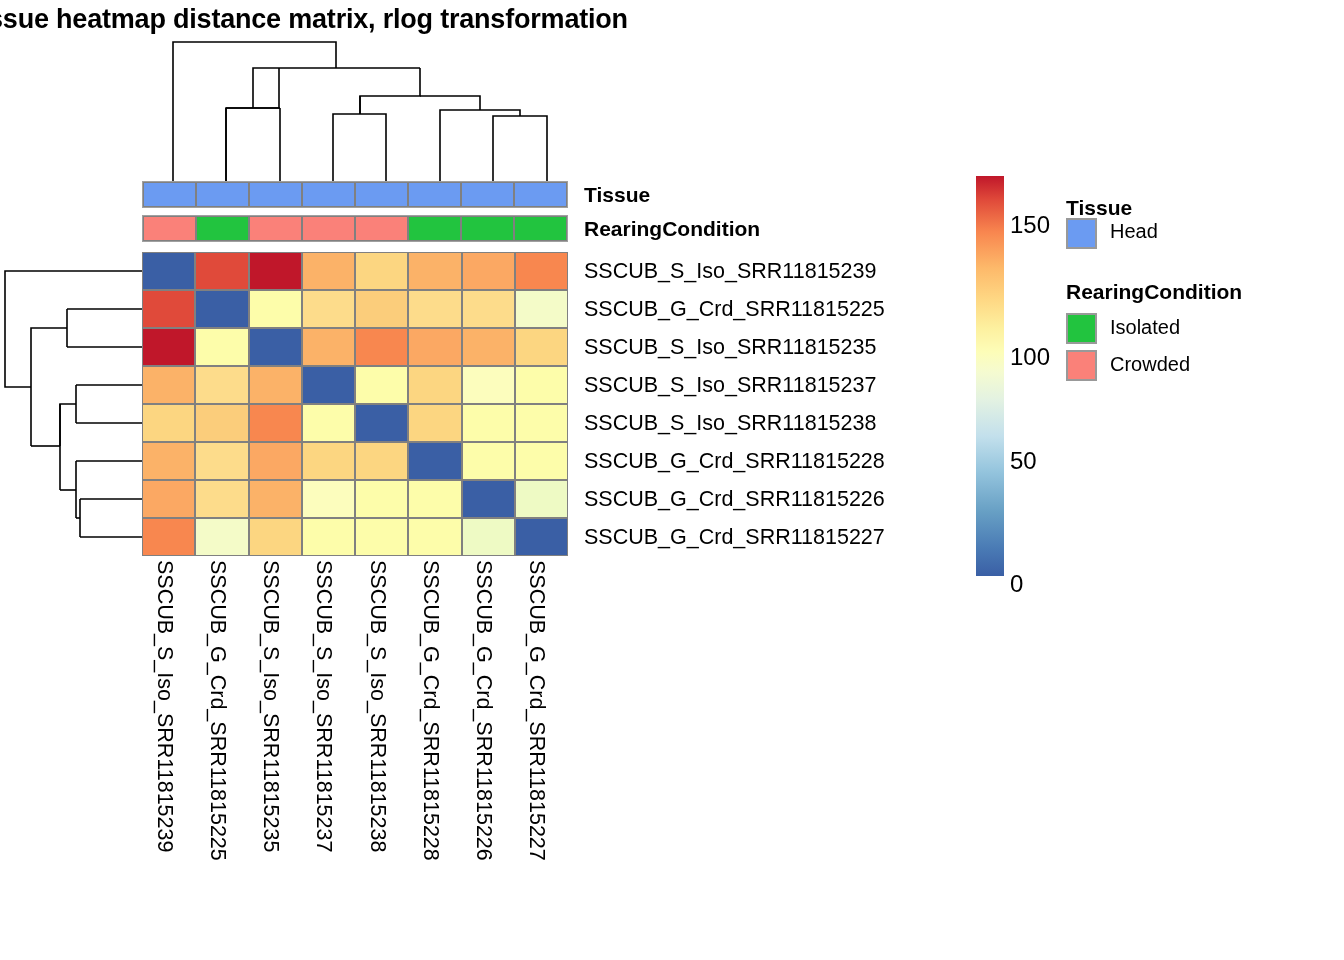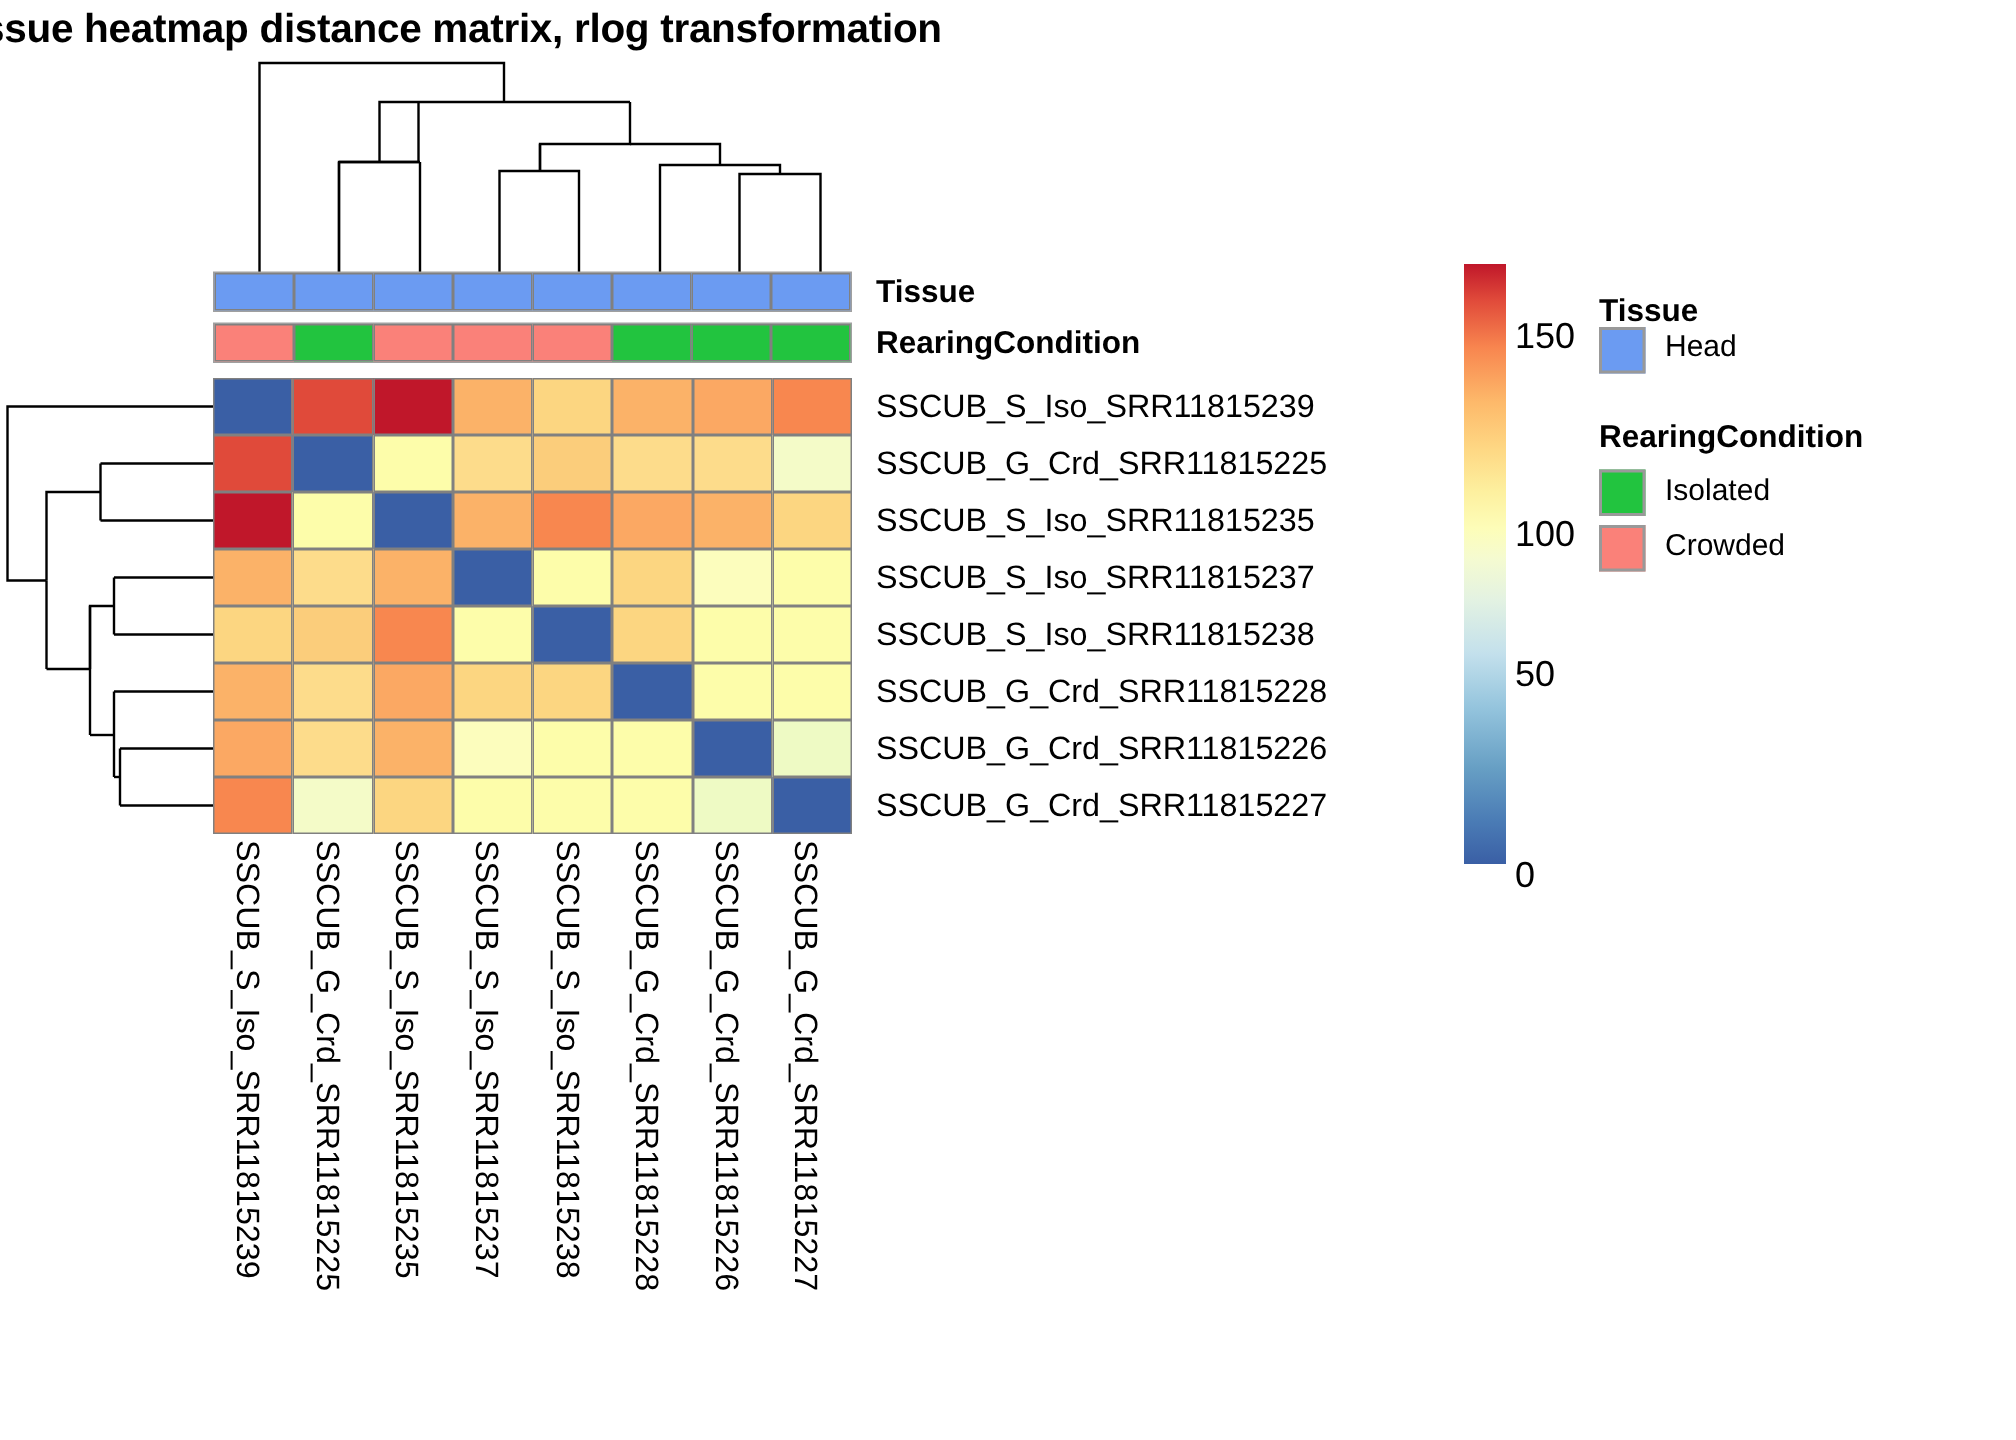--- a/index.html
+++ b/index.html
@@ -337,21 +337,21 @@
       <div class="col-label" style="left: 194.375px; transform: rotate(90deg); transform-origin: left top;">SSCUB_S_Iso_SRR11815237</div>
       <div class="col-label" style="left: 247.625px; transform: rotate(90deg); transform-origin: left top;">SSCUB_S_Iso_SRR11815238</div>
       <div class="col-label" style="left: 300.875px; transform: rotate(90deg); transform-origin: left top;">SSCUB_G_Crd_SRR11815228</div>
       <div class="col-label" style="left: 354.125px; transform: rotate(90deg); transform-origin: left top;">SSCUB_G_Crd_SRR11815226</div>
       <div class="col-label" style="left: 407.375px; transform: rotate(90deg); transform-origin: left top;">SSCUB_G_Crd_SRR11815227</div>
     </div>
 
   <div id="colorbar"></div>
   <div class="cb-tick" id="cb-t0" style="top:211px">150</div>
   <div class="cb-tick" id="cb-t1" style="top:343px">100</div>
-  <div class="cb-tick" id="cb-t2" style="top:436px">50</div>
+  <div class="cb-tick" id="cb-t2" style="top:447px">50</div>
   <div class="cb-tick" id="cb-t3" style="top:570px">0</div>
 
   <div class="legend-title" style="top:196px">Tissue</div>
   <div class="legend-swatch" style="top: 218px; background: rgb(107, 155, 242);" id="sw-tissue-head"></div>
   <div class="legend-text" style="top:220px">Head</div>
 
   <div class="legend-title" style="top:280px">RearingCondition</div>
   <div class="legend-swatch" style="top: 313px; background: rgb(34, 196, 63);" id="sw-rc-crowded"></div>
   <div class="legend-text" style="top:316px">Isolated</div>
   <div class="legend-swatch" style="top: 350px; background: rgb(250, 129, 121);" id="sw-rc-isolated"></div>

